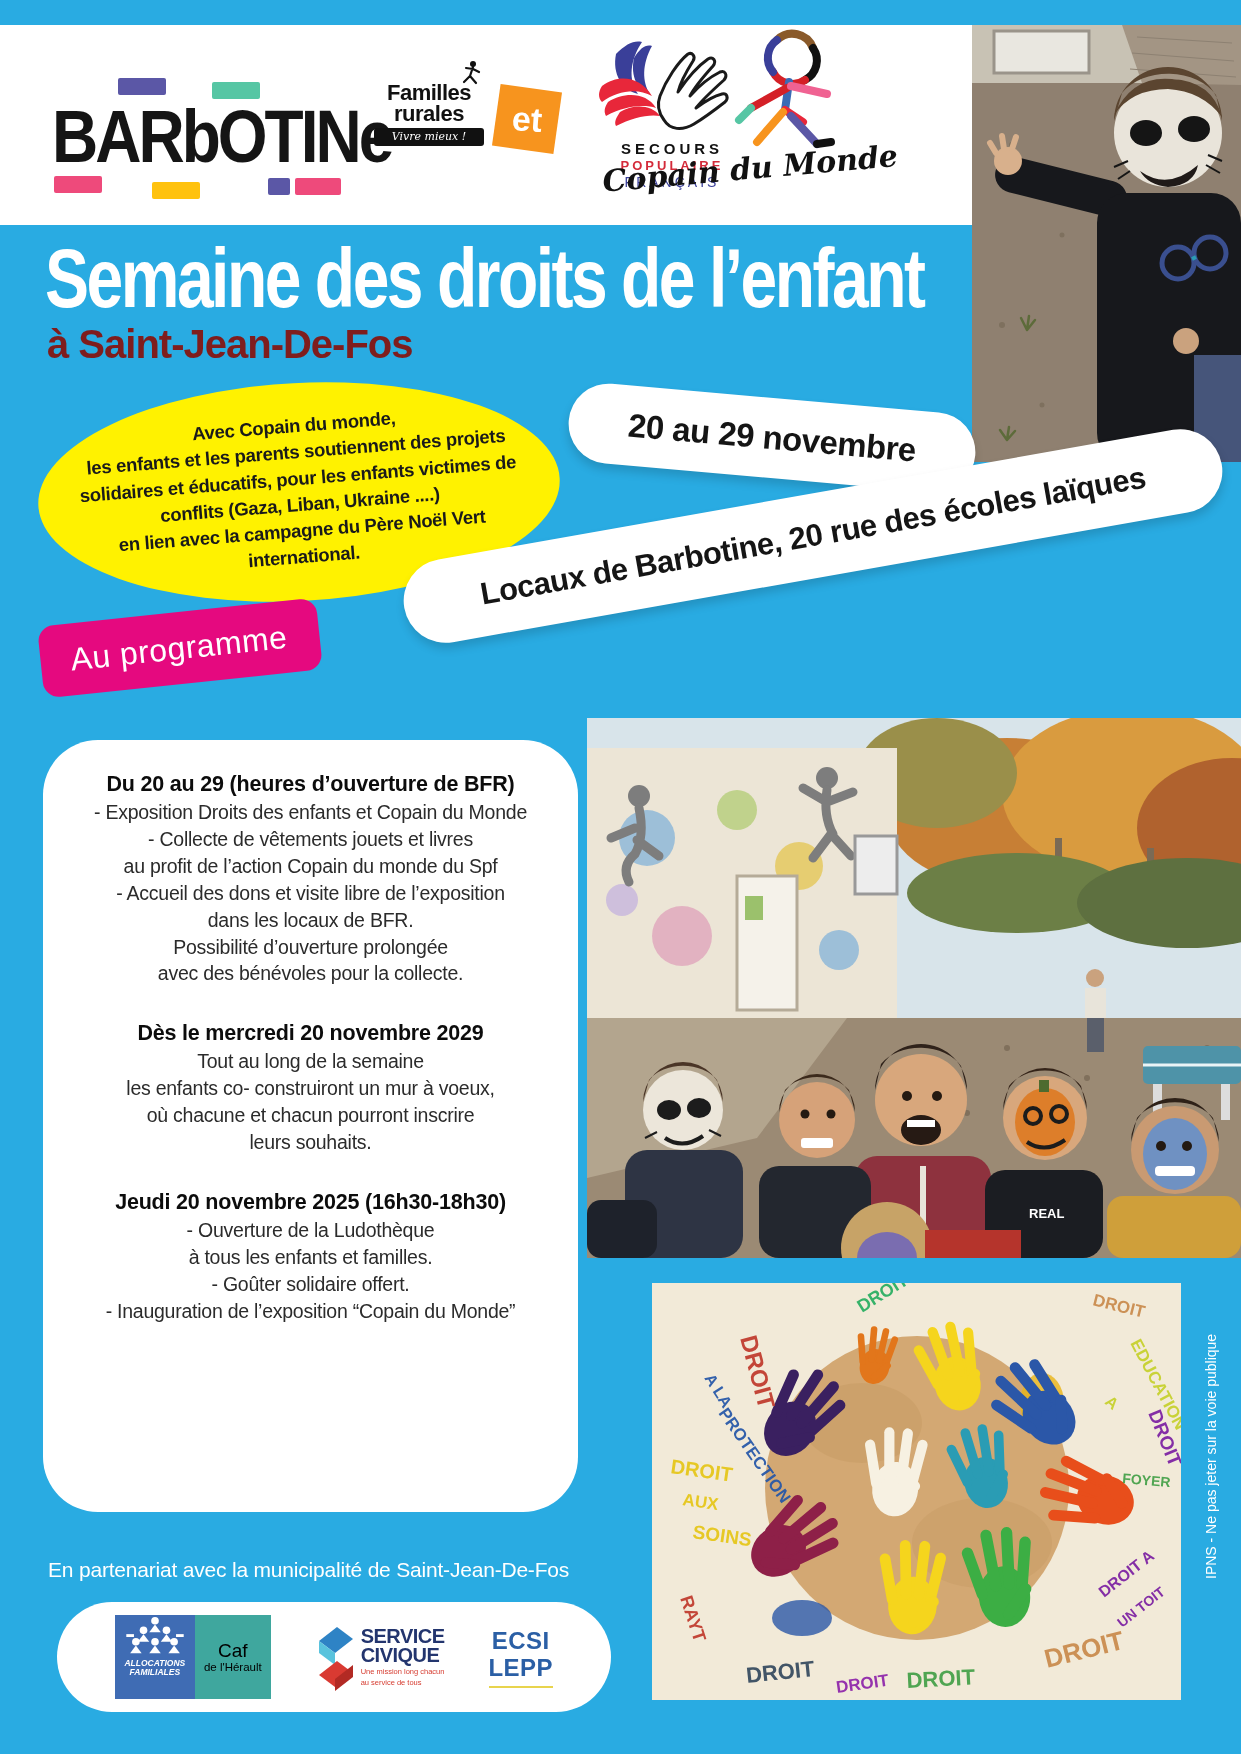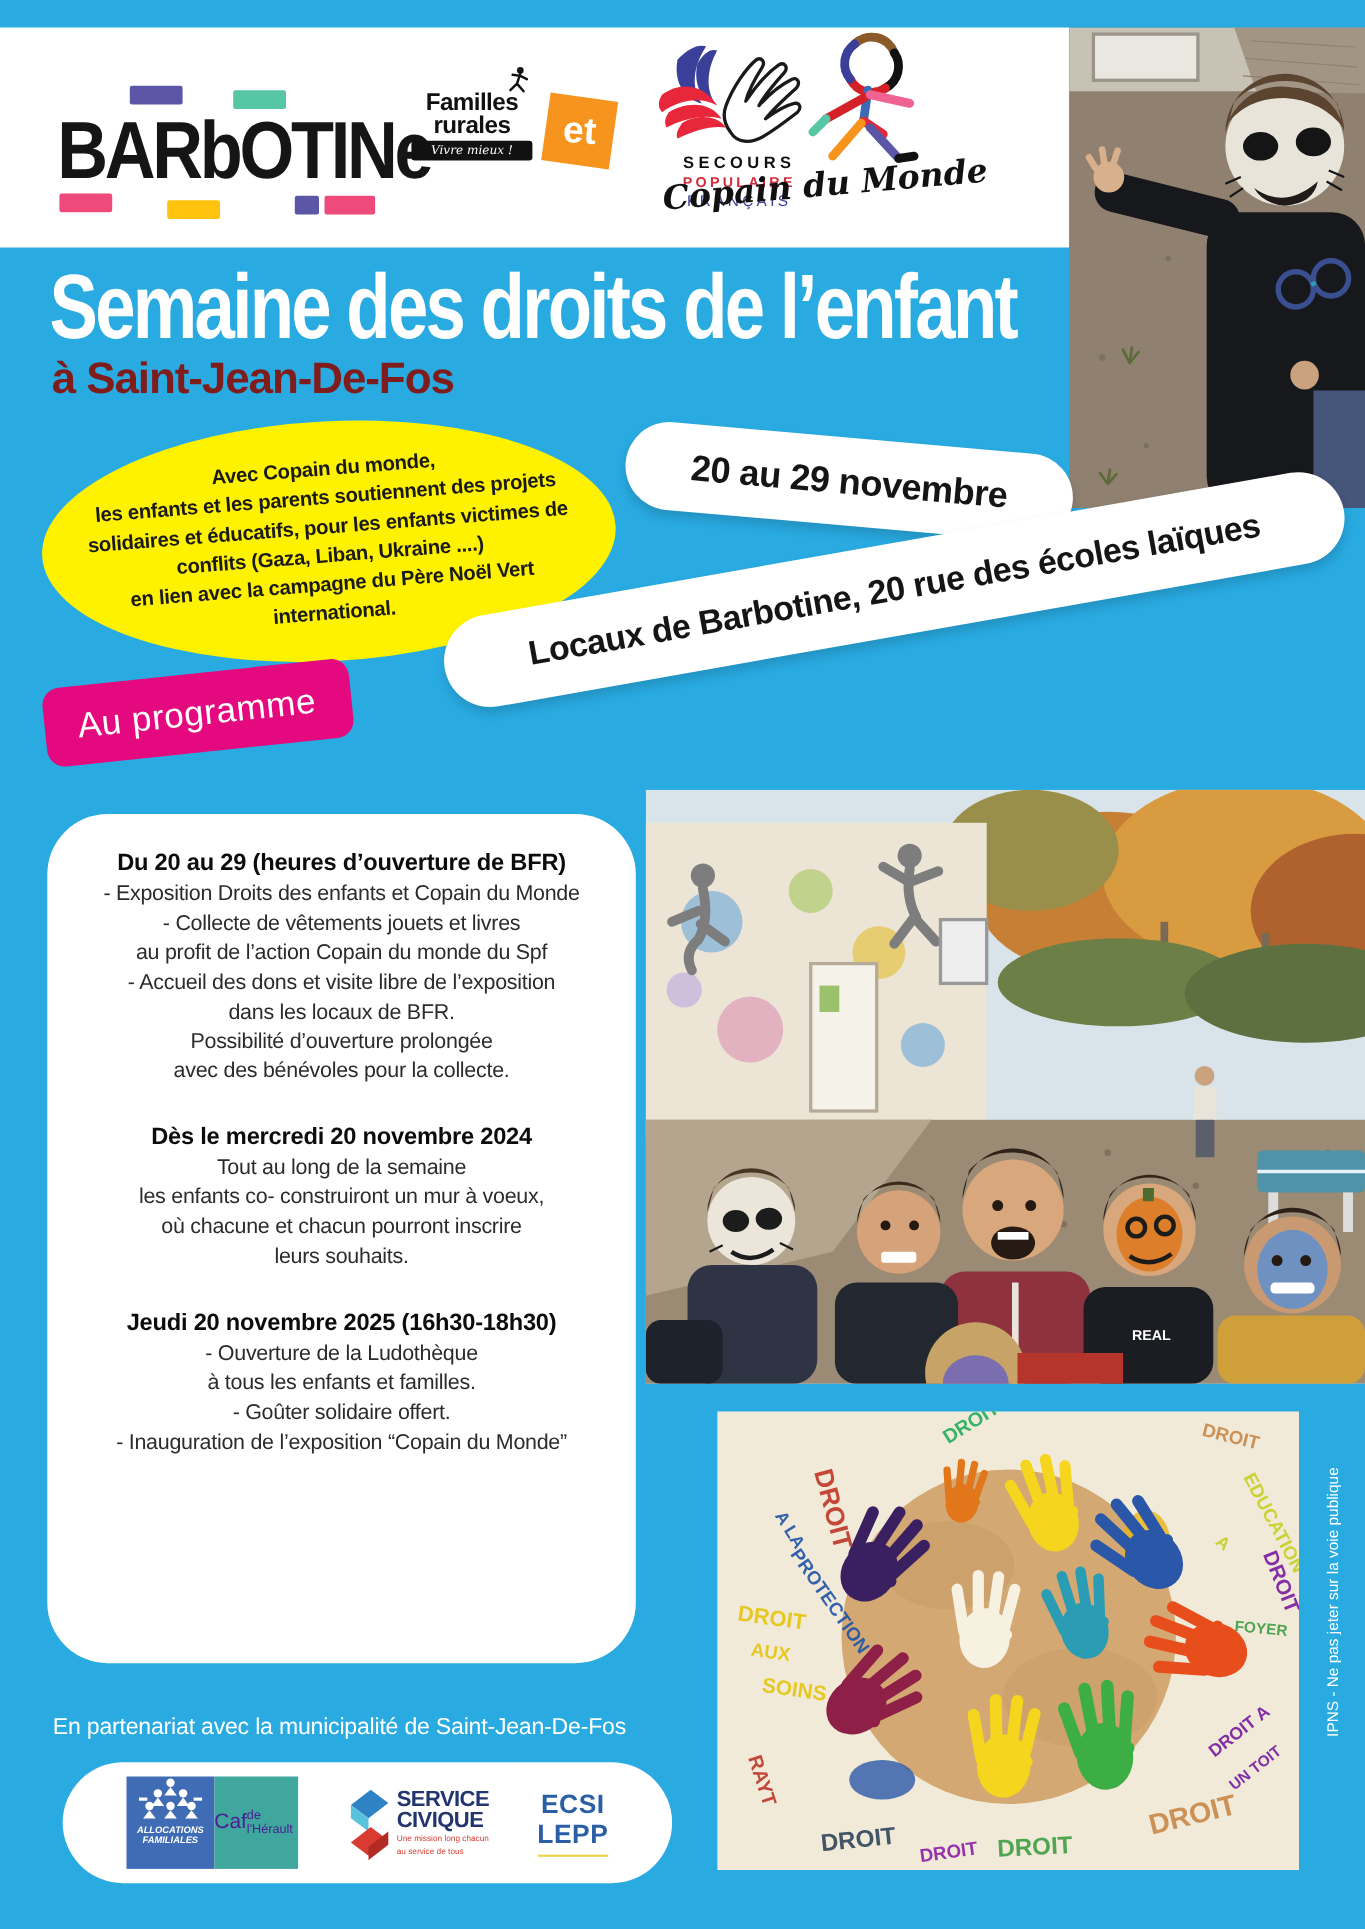--- a/index.html
+++ b/index.html
@@ -68,21 +68,21 @@
 
   
   .partners-intro{left:48px;top:1558px;font-size:21px;color:#fff;letter-spacing:-0.2px;z-index:2;white-space:nowrap;}
   .partners-pill{left:57px;top:1602px;width:554px;height:110px;background:#fff;border-radius:55px;z-index:2;display:flex;align-items:center;justify-content:space-evenly;padding:0 14px;box-sizing:border-box;}
   .logo-sjf{width:112px;text-align:center;position:relative;}
   .sjf-name{font-size:14px;font-weight:700;color:#111;line-height:13px;}
   .sjf-caption{font-size:5.5px;color:#7a4a2a;letter-spacing:0.6px;margin-top:3px;}
   .logo-caf{display:flex;}
   .caf-blue{width:80px;height:84px;background:#3F6CB4;color:#fff;display:flex;flex-direction:column;align-items:center;justify-content:flex-end;}
   .caf-org{font-size:8.5px;font-style:italic;font-weight:700;text-align:center;line-height:9px;padding-bottom:22px;}
-  .caf-teal{width:76px;height:84px;background:#3FA79E;color:#4c1d95;display:flex;align-items:center;justify-content:center;}
+  .caf-teal{width:76px;height:84px;background:#3FA79E;color:#000000;display:flex;flex-direction:column;align-items:center;justify-content:center;}
   .caf-caf{font-size:19px;line-height:20px;}
   .caf-dept{font-size:11.5px;}
   .logo-sc{display:flex;align-items:center;gap:6px;}
   .sc-name{font-size:20px;font-weight:800;color:#23356E;line-height:19px;letter-spacing:-0.5px;}
   .sc-tag{font-size:7.5px;color:#D63C30;line-height:8.5px;margin-top:3px;}
   .logo-ecsi{text-align:center;}
   .ecsi-line{font-size:24px;font-weight:800;color:#2B5FA5;line-height:27px;letter-spacing:0.5px;}
   .ecsi-rule{width:64px;height:2px;background:#E8D44D;margin:5px auto 0;}
 
   .footnote-vertical{left:1198px;top:1320px;width:26px;height:272px;writing-mode:vertical-rl;transform:rotate(180deg);color:#fff;font-size:14px;display:flex;align-items:center;justify-content:center;white-space:nowrap;z-index:2;}
@@ -322,21 +322,21 @@
       <div class="sec-title">Du 20 au 29 (heures d’ouverture de BFR)</div>
       <div class="sec-line">- Exposition Droits des enfants et Copain du Monde</div>
       <div class="sec-line">- Collecte de vêtements jouets et livres</div>
       <div class="sec-line">au profit de l’action Copain du monde du Spf</div>
       <div class="sec-line">- Accueil des dons et visite libre de l’exposition</div>
       <div class="sec-line">dans les locaux de BFR.</div>
       <div class="sec-line">Possibilité d’ouverture prolongée</div>
       <div class="sec-line">avec des bénévoles pour la collecte.</div>
     </div>
     <div class="sec">
-      <div class="sec-title">Dès le mercredi 20 novembre 2024</div>
+      <div class="sec-title">Dès le mercredi 20 novembre 2029</div>
       <div class="sec-line">Tout au long de la semaine</div>
       <div class="sec-line">les enfants co- construiront un mur à voeux,</div>
       <div class="sec-line">où chacune et chacun pourront inscrire</div>
       <div class="sec-line">leurs souhaits.</div>
     </div>
     <div class="sec">
       <div class="sec-title">Jeudi 20 novembre 2025 (16h30-18h30)</div>
       <div class="sec-line">- Ouverture de la Ludothèque</div>
       <div class="sec-line">à tous les enfants et familles.</div>
       <div class="sec-line">- Goûter solidaire offert.</div>

